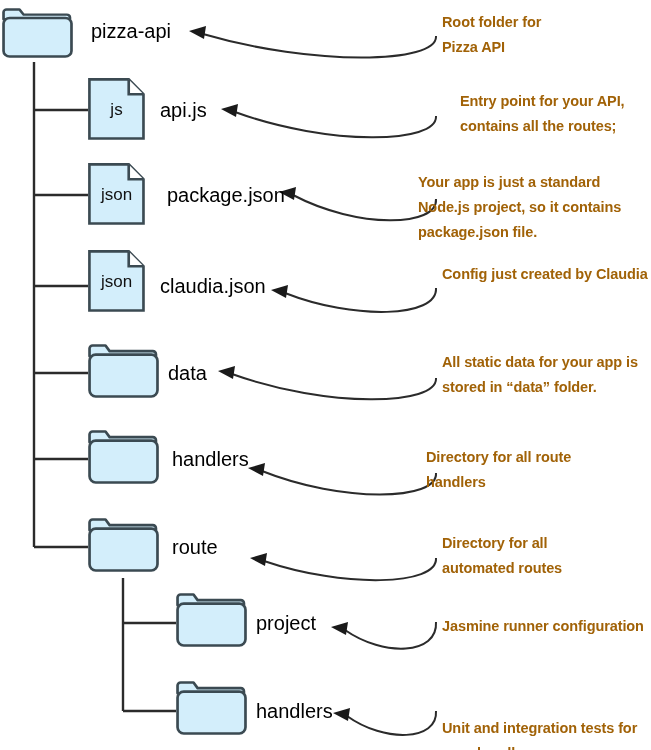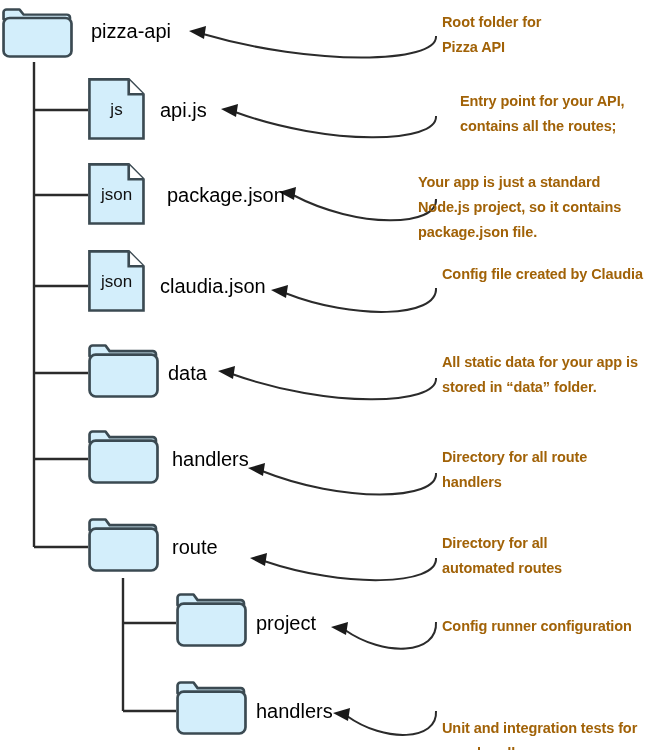--- a/index.html
+++ b/index.html
@@ -144,23 +144,23 @@
   </div>
 
 <div id="annotation-labels">
     <div class="annotation" style="left: 442px; top: 10px;">Root folder for
 Pizza API</div>
     <div class="annotation" style="left: 460px; top: 89px;">Entry point for your API,
 contains all the routes;</div>
     <div class="annotation" style="left: 418px; top: 170px;">Your app is just a standard
 Node.js project, so it contains
 package.json file.</div>
-    <div class="annotation" style="left: 442px; top: 262px;">Config file created by Claudia</div>
+    <div class="annotation" style="left: 442px; top: 262px;">Config just created by Claudia</div>
     <div class="annotation" style="left: 442px; top: 350px;">All static data for your app is
 stored in “data” folder.</div>
-    <div class="annotation" style="left: 442px; top: 445px;">Directory for all route
+    <div class="annotation" style="left: 426px; top: 445px;">Directory for all route
 handlers</div>
     <div class="annotation" style="left: 442px; top: 531px;">Directory for all
 automated routes</div>
-    <div class="annotation" style="left: 442px; top: 614px;">Config runner configuration</div>
+    <div class="annotation" style="left: 442px; top: 614px;">Jasmine runner configuration</div>
     <div class="annotation" style="left: 442px; top: 690px; margin-top: 26px;">Unit and integration tests for
 your handlers</div>
   </div>
 
 </body></html>

